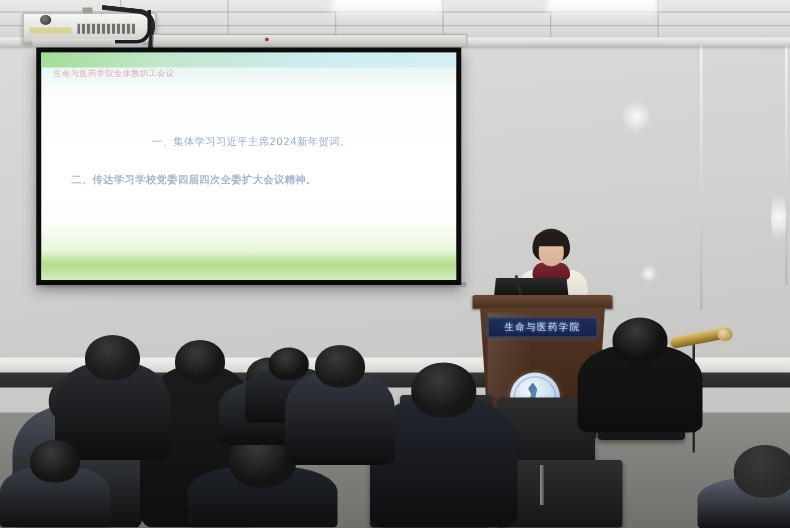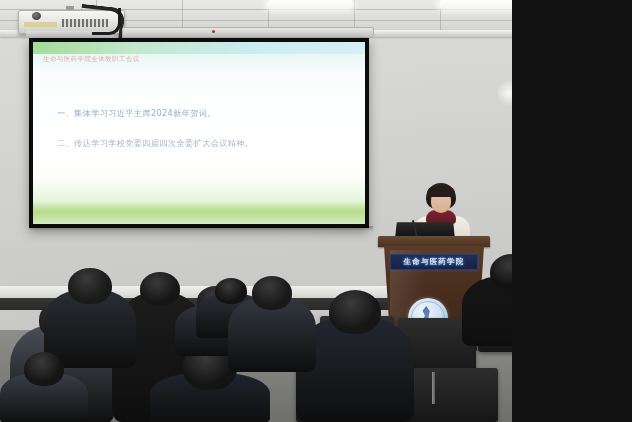--- a/index.html
+++ b/index.html
@@ -1,21 +1,21 @@
 <!DOCTYPE html>
 <html><head>
 <meta charset="utf-8">
 <title>Meeting Room Photo</title>
 <style>
   html,body{margin:0;padding:0;background:#111;}
   body{font-family:"DejaVu Sans","Liberation Sans",sans-serif;}
 
   #scene{
     position:relative;
-    width:512px;height:422px;
+    width:632px;height:422px;
     overflow:hidden;
     background:#c9c9c7;
   }
 
   
   .wall{
     position:absolute;left:0;top:0;width:632px;height:422px;
     background:linear-gradient(175deg,#dcdcdb 0%,#d2d2d1 38%,#c8c8c6 70%,#bdbdbb 100%);
   }
   .wall-seam{
@@ -152,22 +152,22 @@
   }
   .slide-bullets{
     position:absolute;left:24px;top:66px;right:20px;
   }
   .bullet{
     font-size:8.2px;letter-spacing:.35px;
     margin-bottom:19px;
     white-space:nowrap;
     filter:blur(.25px);
   }
-  .bullet.b-blue{color:#9aaecb;}
-  .bullet.b-blue2{color:#a8b6cc;}
+  .bullet.b-blue{color:#9aaecb;text-align:center;}
+  .bullet.b-blue2{color:#a8b6cc;font-weight:bold;}
   .bullet.b-pink{color:#f3a8ae;}
   .slide-grass{
     position:absolute;left:0;bottom:0;width:100%;height:22px;
     background:linear-gradient(to bottom,rgba(190,226,150,0) 0%,rgba(174,216,126,.75) 45%,rgba(196,228,168,.55) 100%);
   }
 
   
   .podium{
     position:absolute;left:378px;top:236px;width:112px;height:118px;
   }
@@ -187,21 +187,21 @@
     background:linear-gradient(to right,rgba(255,255,255,.10),rgba(255,255,255,0));
   }
   .podium-sign{
     position:absolute;left:12px;top:18px;width:86px;height:14px;
     background:linear-gradient(to bottom,#1f2f55,#16224a);
     border:1px solid #2b3d6b;border-radius:1px;
     display:flex;align-items:center;justify-content:center;
     box-shadow:0 0 4px rgba(60,110,200,.35);
   }
   .podium-sign span{
-    font-size:7.5px;color:#cfe2ff;letter-spacing:1.2px;font-weight:bold;
+    font-size:7.5px;color:#cfe2ff;letter-spacing:1.2px;font-weight:normal;
     text-shadow:0 0 3px rgba(150,200,255,.9);
   }
   .podium-logo{
     position:absolute;left:30px;top:62px;width:40px;height:40px;border-radius:50%;
     background:radial-gradient(circle at 40% 35%,#f2f7fc 0%,#cfe0f0 45%,#a6c4e0 80%,#7ea7cc 100%);
     overflow:hidden;
     box-shadow:0 0 4px rgba(255,255,255,.25);
   }
   .podium-logo .bird{
     position:absolute;left:12px;top:8px;width:14px;height:24px;

